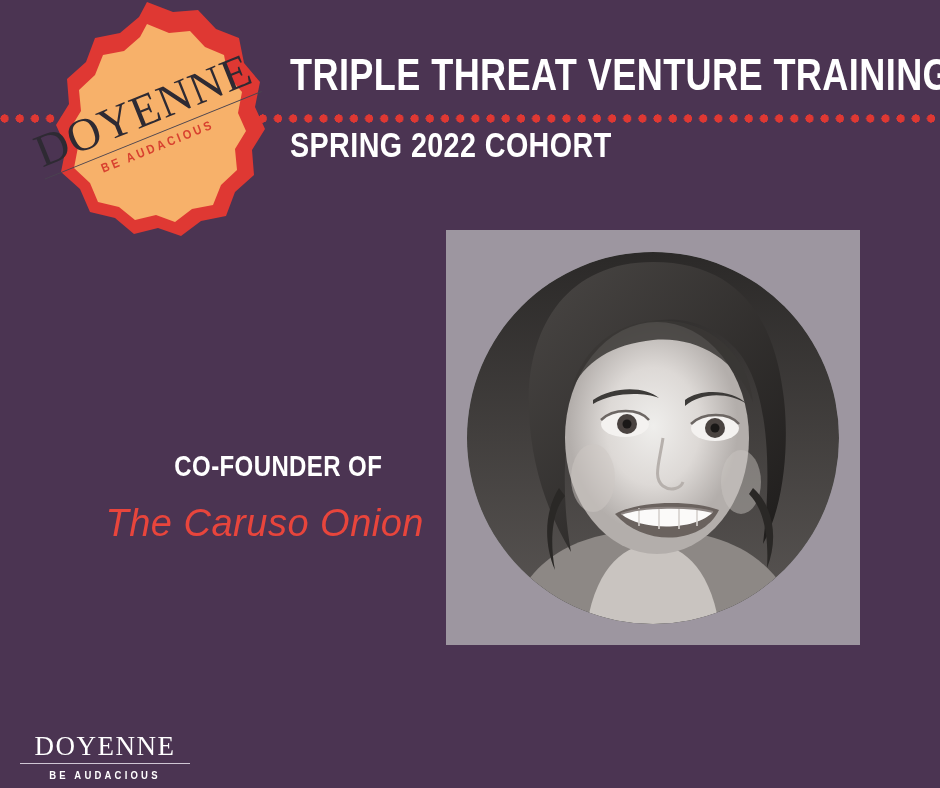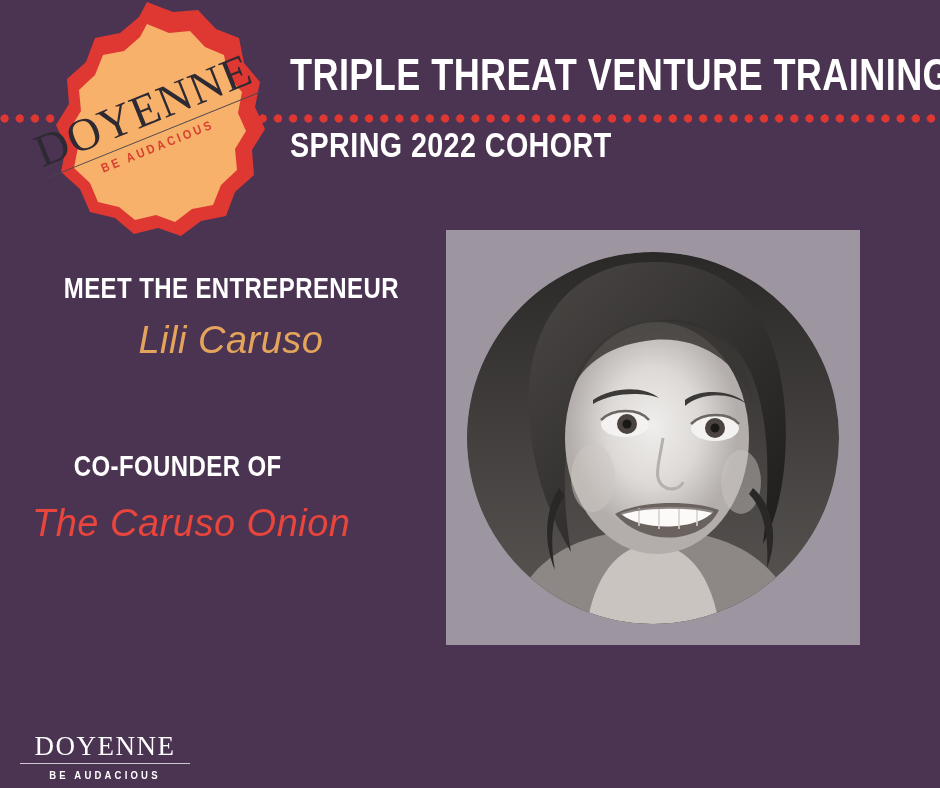--- a/index.html
+++ b/index.html
@@ -59,21 +59,21 @@
   .info{position:absolute;left:22px;top:272px;width:418px;text-align:center;}
   .label-cap{
     color:#FFFFFF;font-size:30px;font-weight:bold;line-height:1.05;
     letter-spacing:0.5px;white-space:nowrap;
     transform:scaleX(0.80);
   }
   .name-script{
     color:#E5A45C;font-size:38px;font-style:italic;font-weight:300;
     line-height:1.1;margin-top:16px;letter-spacing:0.5px;
   }
-  .info2{position:absolute;left:32px;top:450px;width:418px;text-align:left;}
+  .info2{position:absolute;left:6px;top:450px;width:418px;text-align:right;}
   .company-script{
     color:#E8453C;font-size:38px;font-style:italic;font-weight:300;
     line-height:1.32;margin-top:16px;letter-spacing:0.5px;
   }
 
   
   .photo-frame{
     position:absolute;left:446px;top:230px;width:414px;height:415px;
     background:#9D96A0;
   }
@@ -124,24 +124,20 @@
       <div class="badge-word">DOYENNE</div>
       <div class="badge-sub">BE AUDACIOUS</div>
     </div>
   </div>
 
   <div class="headline">
     <div class="headline-main">TRIPLE THREAT VENTURE TRAINING</div>
   </div>
   <div class="headline-sub">SPRING 2022 COHORT</div>
 
-  <div class="info">
-    <div class="label-cap">MEET THE ENTREPRENEUR</div>
-    <div class="name-script">Lili Caruso</div>
-  </div>
 
   <div class="info2">
     <div class="label-cap">CO-FOUNDER OF</div>
     <div class="company-script">The Caruso Onion</div>
   </div>
 
   <div class="photo-frame">
     <div class="photo-circle">
       <svg viewBox="0 0 372 372">
         <defs>

